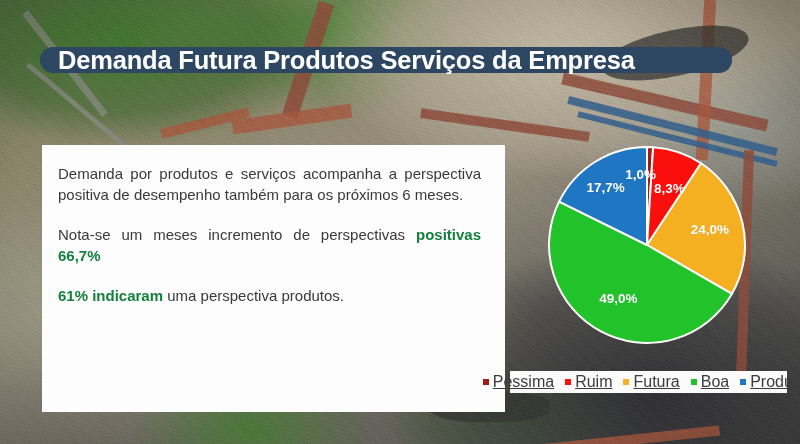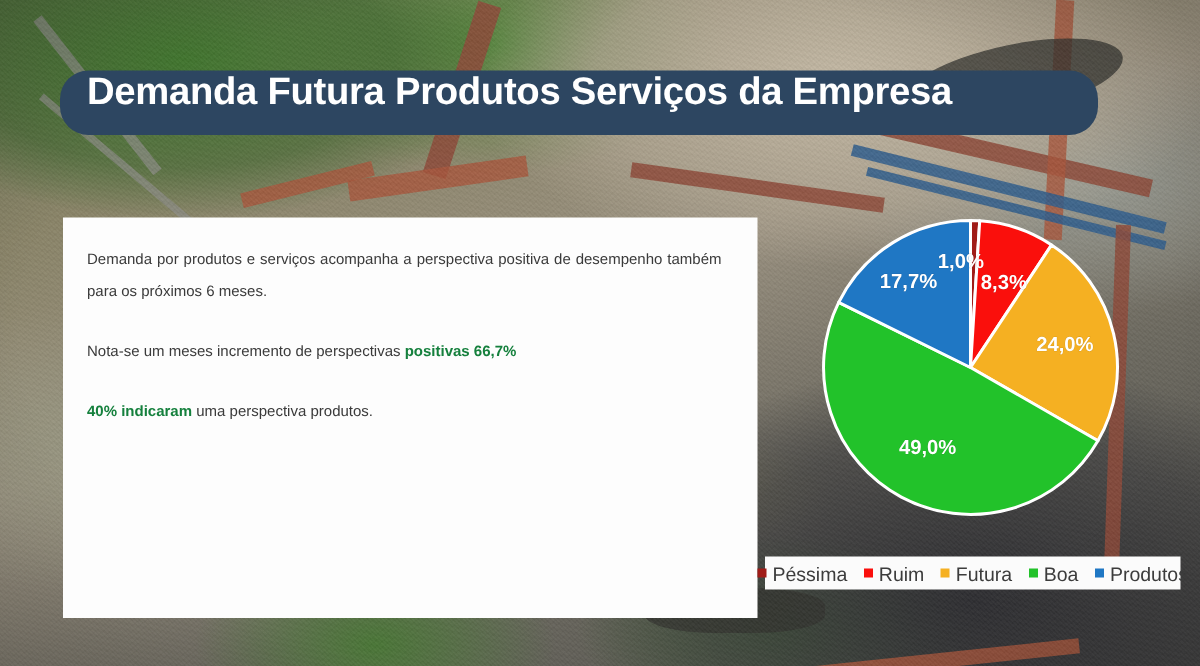--- a/index.html
+++ b/index.html
@@ -43,37 +43,37 @@
     position:absolute;inset:0;opacity:.30;
     background-image:
       repeating-linear-gradient(45deg, rgba(255,255,255,.06) 0 1px, rgba(0,0,0,.06) 1px 2px),
       repeating-linear-gradient(-38deg, rgba(0,0,0,.05) 0 1px, rgba(255,255,255,.04) 1px 3px),
       repeating-linear-gradient(12deg, rgba(0,0,0,.04) 0 2px, rgba(255,255,255,.03) 2px 4px);
   }
   .bg-vig{position:absolute;inset:0;background:radial-gradient(ellipse 700px 430px at 400px 222px, rgba(0,0,0,0) 55%, rgba(0,0,0,.28) 100%);}
 
   
   #title-banner{
-    position:absolute;left:40px;top:47px;width:692px;height:43px;
-    background:#2d4661;display:flex;border-radius:19px;
+    position:absolute;left:40px;top:47px;width:692px;height:26px;
+    background:#2d4661;display:flex;align-items:center;border-radius:19px;
   }
   #title-banner .title-text{
     color:#ffffff;font-weight:bold;font-size:25.5px;letter-spacing:-.2px;
     padding-left:18px;white-space:nowrap;font-family:"Liberation Sans",sans-serif;
   }
 
   
   #text-card{
     position:absolute;left:42px;top:145px;width:463px;height:267px;
     background:#fdfdfd;box-sizing:border-box;
     padding:18px 24px 0 16px;
   }
   #text-card p{
     margin:0 0 19px 0;
-    color:#3a3a3a;font-size:10px;line-height:21px;
+    color:#3a3a3a;font-size:15px;line-height:21px;
     text-align:justify;text-justify:inter-word;
     font-family:"Liberation Sans",sans-serif;
   }
   #text-card p.last{margin-bottom:0;}
   #text-card b{color:#15803d;font-weight:bold;}
 
   
   #pie-wrap{position:absolute;left:547px;top:145px;width:200px;height:200px;text-align:right;}
   #pie-svg{display:block;}
   .pie-label{
@@ -82,21 +82,21 @@
   }
 
   
   #legend{
     position:absolute;left:510px;top:371px;width:277px;height:22px;
     background:#fbfbfb;display:flex;align-items:center;justify-content:center;gap:11px;
     box-sizing:border-box;padding:0 8px;
   }
   .legend-item{display:flex;align-items:center;gap:4px;}
   .legend-swatch{width:6px;height:6px;display:inline-block;flex:0 0 auto;}
-  .legend-label{font-size:13px;color:#3c3c3c;font-family:"Liberation Sans",sans-serif;white-space:nowrap;}
+  .legend-label{font-size:16px;color:#3c3c3c;font-family:"Liberation Sans",sans-serif;white-space:nowrap;text-decoration:underline;}
 </style>
 </head>
 <body>
 
 <div id="slide">
 
   <div class="bg">
     <div class="bg-base"></div>
     <div class="bg-struct">
       <div class="rust" style="left:300px;top:0px;width:16px;height:120px;transform:rotate(18deg);"></div>
@@ -123,21 +123,21 @@
   </div>
 
   <div id="text-card">
     <p>
       <span>Demanda por produtos e serviços acompanha a perspectiva positiva de desempenho também para os próximos 6 meses.</span>
     </p>
     <p>
       <span>Nota-se um meses incremento de perspectivas </span><b>positivas 66,7%</b>
     </p>
     <p>
-      <b>40% indicaram</b><span> uma perspectiva produtos.</span>
+      <b>61% indicaram</b><span> uma perspectiva produtos.</span>
     </p>
   </div>
 
   <div id="pie-wrap">
     <svg id="pie-svg" width="200" height="200" viewBox="0 0 200 200">
       <g id="pie-slices">
           <path d="M 100 100 L 100.00 2.00 A 98 98 0 0 1 106.15 2.19 Z" fill="#a01c18" stroke="#ffffff" stroke-width="2" stroke-linejoin="round"></path>
           <path d="M 100 100 L 106.15 2.19 A 98 98 0 0 1 154.06 18.26 Z" fill="#fa0f0c" stroke="#ffffff" stroke-width="2" stroke-linejoin="round"></path>
           <path d="M 100 100 L 154.06 18.26 A 98 98 0 0 1 184.97 148.82 Z" fill="#f5b022" stroke="#ffffff" stroke-width="2" stroke-linejoin="round"></path>
           <path d="M 100 100 L 184.97 148.82 A 98 98 0 0 1 12.13 56.61 Z" fill="#22c22a" stroke="#ffffff" stroke-width="2" stroke-linejoin="round"></path>

